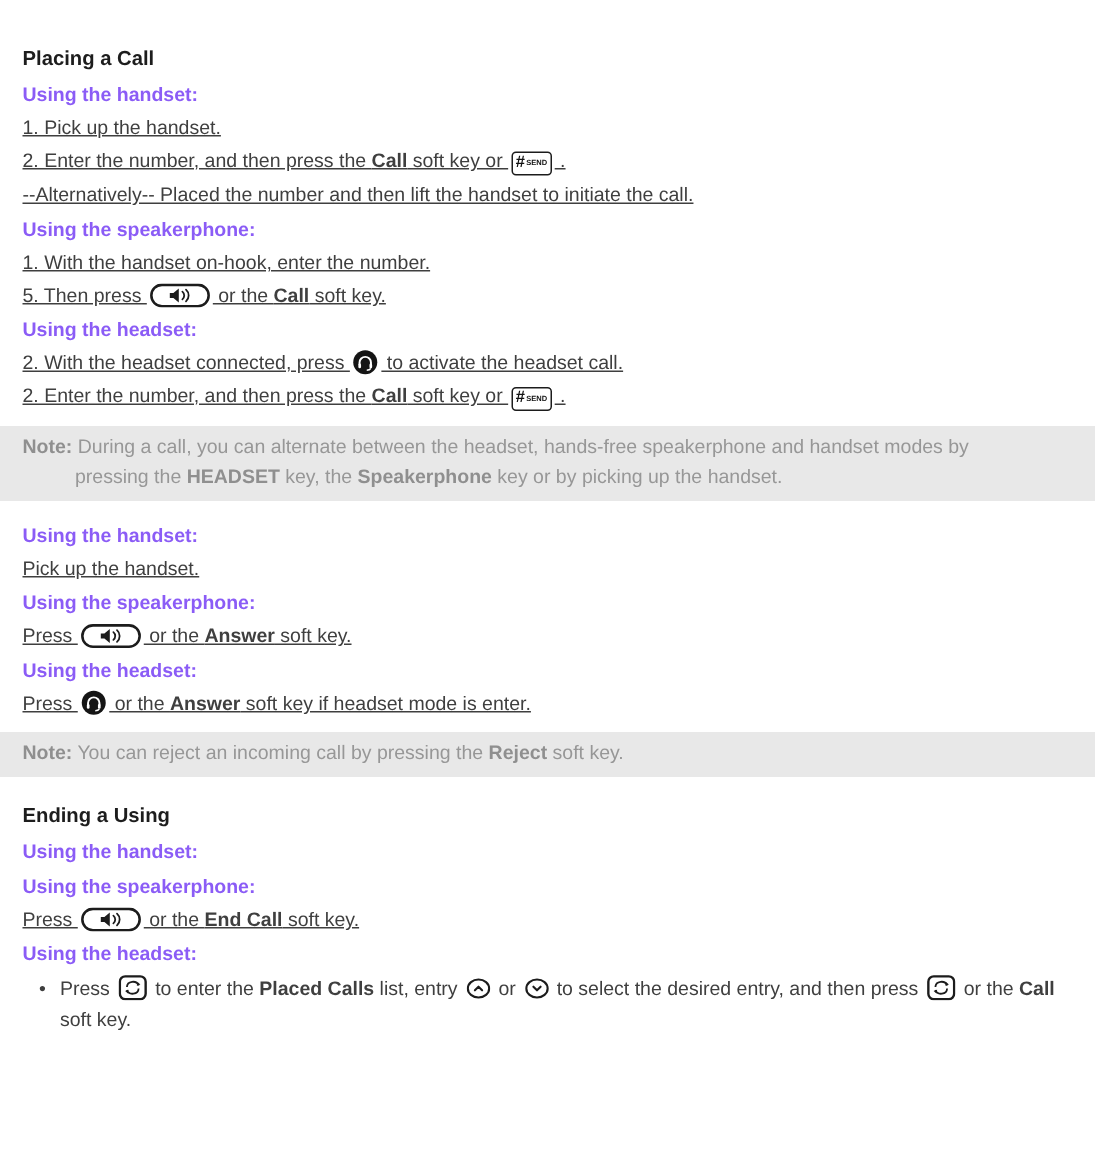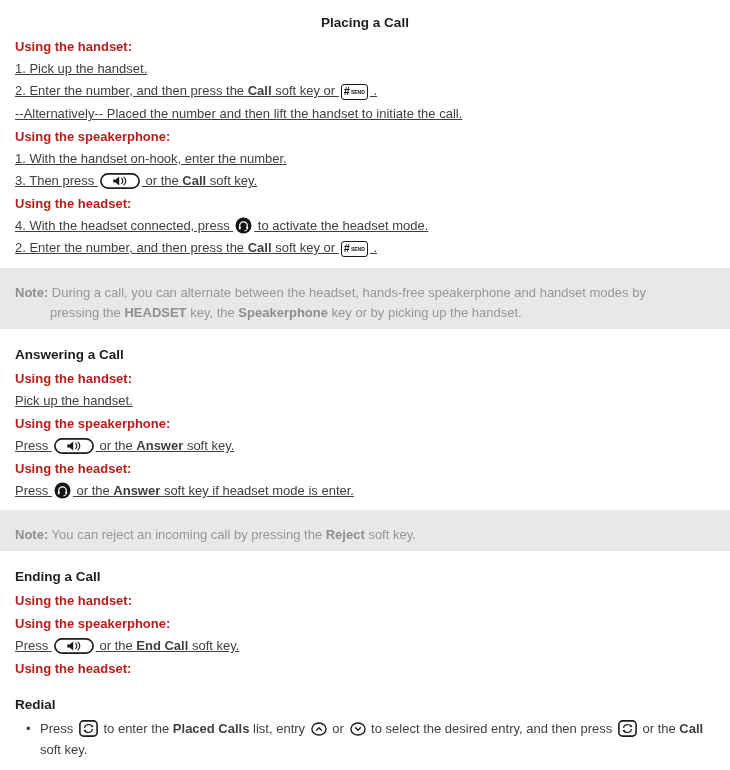--- a/index.html
+++ b/index.html
@@ -8,32 +8,32 @@
     width: 730px; height: 770px; overflow: hidden;
     background: #ffffff;
     font-family: "Liberation Sans", sans-serif;
     font-size: 13px; line-height: 21px; color: #3f3f3f;
   }
   #doc { padding-top: 12px; }
   .heading {
     font-weight: 700; color: #1d1d1d; font-size: 13.5px;
     padding: 0 15px; margin: 15px 0 3px;
   }
-  .heading:first-child { margin-top: 0; text-align: center; }
+  .heading:first-child { margin-top: 16px; }
   .sub {
-    font-weight: 700; color: #b91c1c;
+    font-weight: 700; color: #8b5cf6;
     padding: 0 15px; margin: 2px 0 1px;
   }
   .line { padding: 0 15px; margin: 1px 0; text-decoration: underline; }
   .b { font-weight: 700; }
   .note {
     background: var(--note-bg, #e8e8e8);
     color: var(--note-fg, #979797);
     margin: 9px 0 12px;
-    padding: 15px 45px 6px 50px;
+    padding: 4px 45px 6px 50px;
     text-indent: -35px;
     line-height: 20px;
   }
   .note-label { color: #6e6e6e; }
   .note .b { color: #8f8f8f; }
   .bullet { display: flex; padding: 0 8px 0 26px; margin: 2px 0; }
   .dot { flex: 0 0 14px; width: 14px; color: #3f3f3f; }
   .bcontent { flex: 1; }
   .ikey {
     display: inline-block; vertical-align: middle;
@@ -55,69 +55,67 @@
     <div class="heading">Placing a Call</div>
     <div class="sub">Using the handset:</div>
     <div class="line"><span>1. Pick up the handset.</span></div>
     <div class="line"><span>2. Enter the number, and then press the </span><span class="b">Call</span><span> soft key or </span><span class="ikey"><span class="krect">
           <span class="khash">#</span>
           <span class="ksend">SEND</span>
         </span></span><span> .</span></div>
     <div class="line"><span>--Alternatively-- Placed the number and then lift the handset to initiate the call.</span></div>
     <div class="sub">Using the speakerphone:</div>
     <div class="line"><span>1. With the handset on-hook, enter the number.</span></div>
-    <div class="line"><span>3. Then press </span><span class="ikey"><svg width="40" height="16" viewBox="0 0 40 16">
+    <div class="line"><span>5. Then press </span><span class="ikey"><svg width="40" height="16" viewBox="0 0 40 16">
           <rect x="0.9" y="0.9" width="38.2" height="14.2" rx="7.1" fill="none" stroke="#1c1c1c" stroke-width="1.7"></rect>
           <path d="M13.2 6.4h2.4L19.2 3.4v9.2L15.6 9.6h-2.4z" fill="#1c1c1c"></path>
           <path d="M21.6 5.4a3.4 3.4 0 0 1 0 5.2" fill="none" stroke="#1c1c1c" stroke-width="1.2" stroke-linecap="round"></path>
           <path d="M24 4.1a5.2 5.2 0 0 1 0 7.8" fill="none" stroke="#1c1c1c" stroke-width="1.2" stroke-linecap="round"></path>
         </svg></span><span> or the </span><span class="b">Call</span><span> soft key.</span></div>
     <div class="sub">Using the headset:</div>
-    <div class="line"><span>4. With the headset connected, press </span><span class="ikey"><svg width="17" height="17" viewBox="0 0 17 17">
+    <div class="line"><span>2. With the headset connected, press </span><span class="ikey"><svg width="17" height="17" viewBox="0 0 17 17">
           <circle cx="8.5" cy="8.5" r="8" fill="#151515"></circle>
           <path d="M4.7 10.3V8.7a3.8 3.8 0 0 1 7.6 0v1.6" fill="none" stroke="#fff" stroke-width="1.3"></path>
           <rect x="3.9" y="9.4" width="1.8" height="3.1" rx="0.9" fill="#fff"></rect>
           <rect x="11.3" y="9.4" width="1.8" height="3.1" rx="0.9" fill="#fff"></rect>
           <path d="M12.2 12.6q-0.7 1.2-2.7 1.2" fill="none" stroke="#fff" stroke-width="1"></path>
-        </svg></span><span> to activate the headset mode.</span></div>
+        </svg></span><span> to activate the headset call.</span></div>
     <div class="line"><span>2. Enter the number, and then press the </span><span class="b">Call</span><span> soft key or </span><span class="ikey"><span class="krect">
           <span class="khash">#</span>
           <span class="ksend">SEND</span>
         </span></span><span> .</span></div>
     <div class="note"><span class="note-label b">Note:</span><span> During a call, you can alternate between the headset, hands-free speakerphone and handset modes by pressing the </span><span class="b">HEADSET</span><span> key, the </span><span class="b">Speakerphone</span><span> key or by picking up the handset.</span></div>
-    <div class="heading">Answering a Call</div>
     <div class="sub">Using the handset:</div>
     <div class="line"><span>Pick up the handset.</span></div>
     <div class="sub">Using the speakerphone:</div>
     <div class="line"><span>Press </span><span class="ikey"><svg width="40" height="16" viewBox="0 0 40 16">
           <rect x="0.9" y="0.9" width="38.2" height="14.2" rx="7.1" fill="none" stroke="#1c1c1c" stroke-width="1.7"></rect>
           <path d="M13.2 6.4h2.4L19.2 3.4v9.2L15.6 9.6h-2.4z" fill="#1c1c1c"></path>
           <path d="M21.6 5.4a3.4 3.4 0 0 1 0 5.2" fill="none" stroke="#1c1c1c" stroke-width="1.2" stroke-linecap="round"></path>
           <path d="M24 4.1a5.2 5.2 0 0 1 0 7.8" fill="none" stroke="#1c1c1c" stroke-width="1.2" stroke-linecap="round"></path>
         </svg></span><span> or the </span><span class="b">Answer</span><span> soft key.</span></div>
     <div class="sub">Using the headset:</div>
     <div class="line"><span>Press </span><span class="ikey"><svg width="17" height="17" viewBox="0 0 17 17">
           <circle cx="8.5" cy="8.5" r="8" fill="#151515"></circle>
           <path d="M4.7 10.3V8.7a3.8 3.8 0 0 1 7.6 0v1.6" fill="none" stroke="#fff" stroke-width="1.3"></path>
           <rect x="3.9" y="9.4" width="1.8" height="3.1" rx="0.9" fill="#fff"></rect>
           <rect x="11.3" y="9.4" width="1.8" height="3.1" rx="0.9" fill="#fff"></rect>
           <path d="M12.2 12.6q-0.7 1.2-2.7 1.2" fill="none" stroke="#fff" stroke-width="1"></path>
         </svg></span><span> or the </span><span class="b">Answer</span><span> soft key if headset mode is enter.</span></div>
     <div class="note"><span class="note-label b">Note:</span><span> You can reject an incoming call by pressing the </span><span class="b">Reject</span><span> soft key.</span></div>
-    <div class="heading">Ending a Call</div>
+    <div class="heading">Ending a Using</div>
     <div class="sub">Using the handset:</div>
     <div class="sub">Using the speakerphone:</div>
     <div class="line"><span>Press </span><span class="ikey"><svg width="40" height="16" viewBox="0 0 40 16">
           <rect x="0.9" y="0.9" width="38.2" height="14.2" rx="7.1" fill="none" stroke="#1c1c1c" stroke-width="1.7"></rect>
           <path d="M13.2 6.4h2.4L19.2 3.4v9.2L15.6 9.6h-2.4z" fill="#1c1c1c"></path>
           <path d="M21.6 5.4a3.4 3.4 0 0 1 0 5.2" fill="none" stroke="#1c1c1c" stroke-width="1.2" stroke-linecap="round"></path>
           <path d="M24 4.1a5.2 5.2 0 0 1 0 7.8" fill="none" stroke="#1c1c1c" stroke-width="1.2" stroke-linecap="round"></path>
         </svg></span><span> or the </span><span class="b">End Call</span><span> soft key.</span></div>
     <div class="sub">Using the headset:</div>
-    <div class="heading">Redial</div>
     <div class="bullet">
       <span class="dot">•</span>
       <span class="bcontent"><span>Press </span><span class="ikey"><svg width="19" height="17" viewBox="0 0 19 17">
             <rect x="0.9" y="0.9" width="17.2" height="15.2" rx="3.6" fill="none" stroke="#1c1c1c" stroke-width="1.6"></rect>
             <path d="M5.6 8a4 3.6 0 0 1 7.8-1" fill="none" stroke="#1c1c1c" stroke-width="1.2"></path>
             <path d="M13.4 9a4 3.6 0 0 1-7.8 1" fill="none" stroke="#1c1c1c" stroke-width="1.2"></path>
             <path d="M14.6 6.4l-2.4 0.8 0.5-2.5z" fill="#1c1c1c"></path>
             <path d="M4.4 10.6l2.4-0.8-0.5 2.5z" fill="#1c1c1c"></path>
           </svg></span><span> to enter the </span><span class="b">Placed Calls</span><span> list, entry </span><span class="ikey"><svg width="16" height="14" viewBox="0 0 16 14">
             <ellipse cx="8" cy="7" rx="7.1" ry="6" fill="none" stroke="#1c1c1c" stroke-width="1.4"></ellipse>

